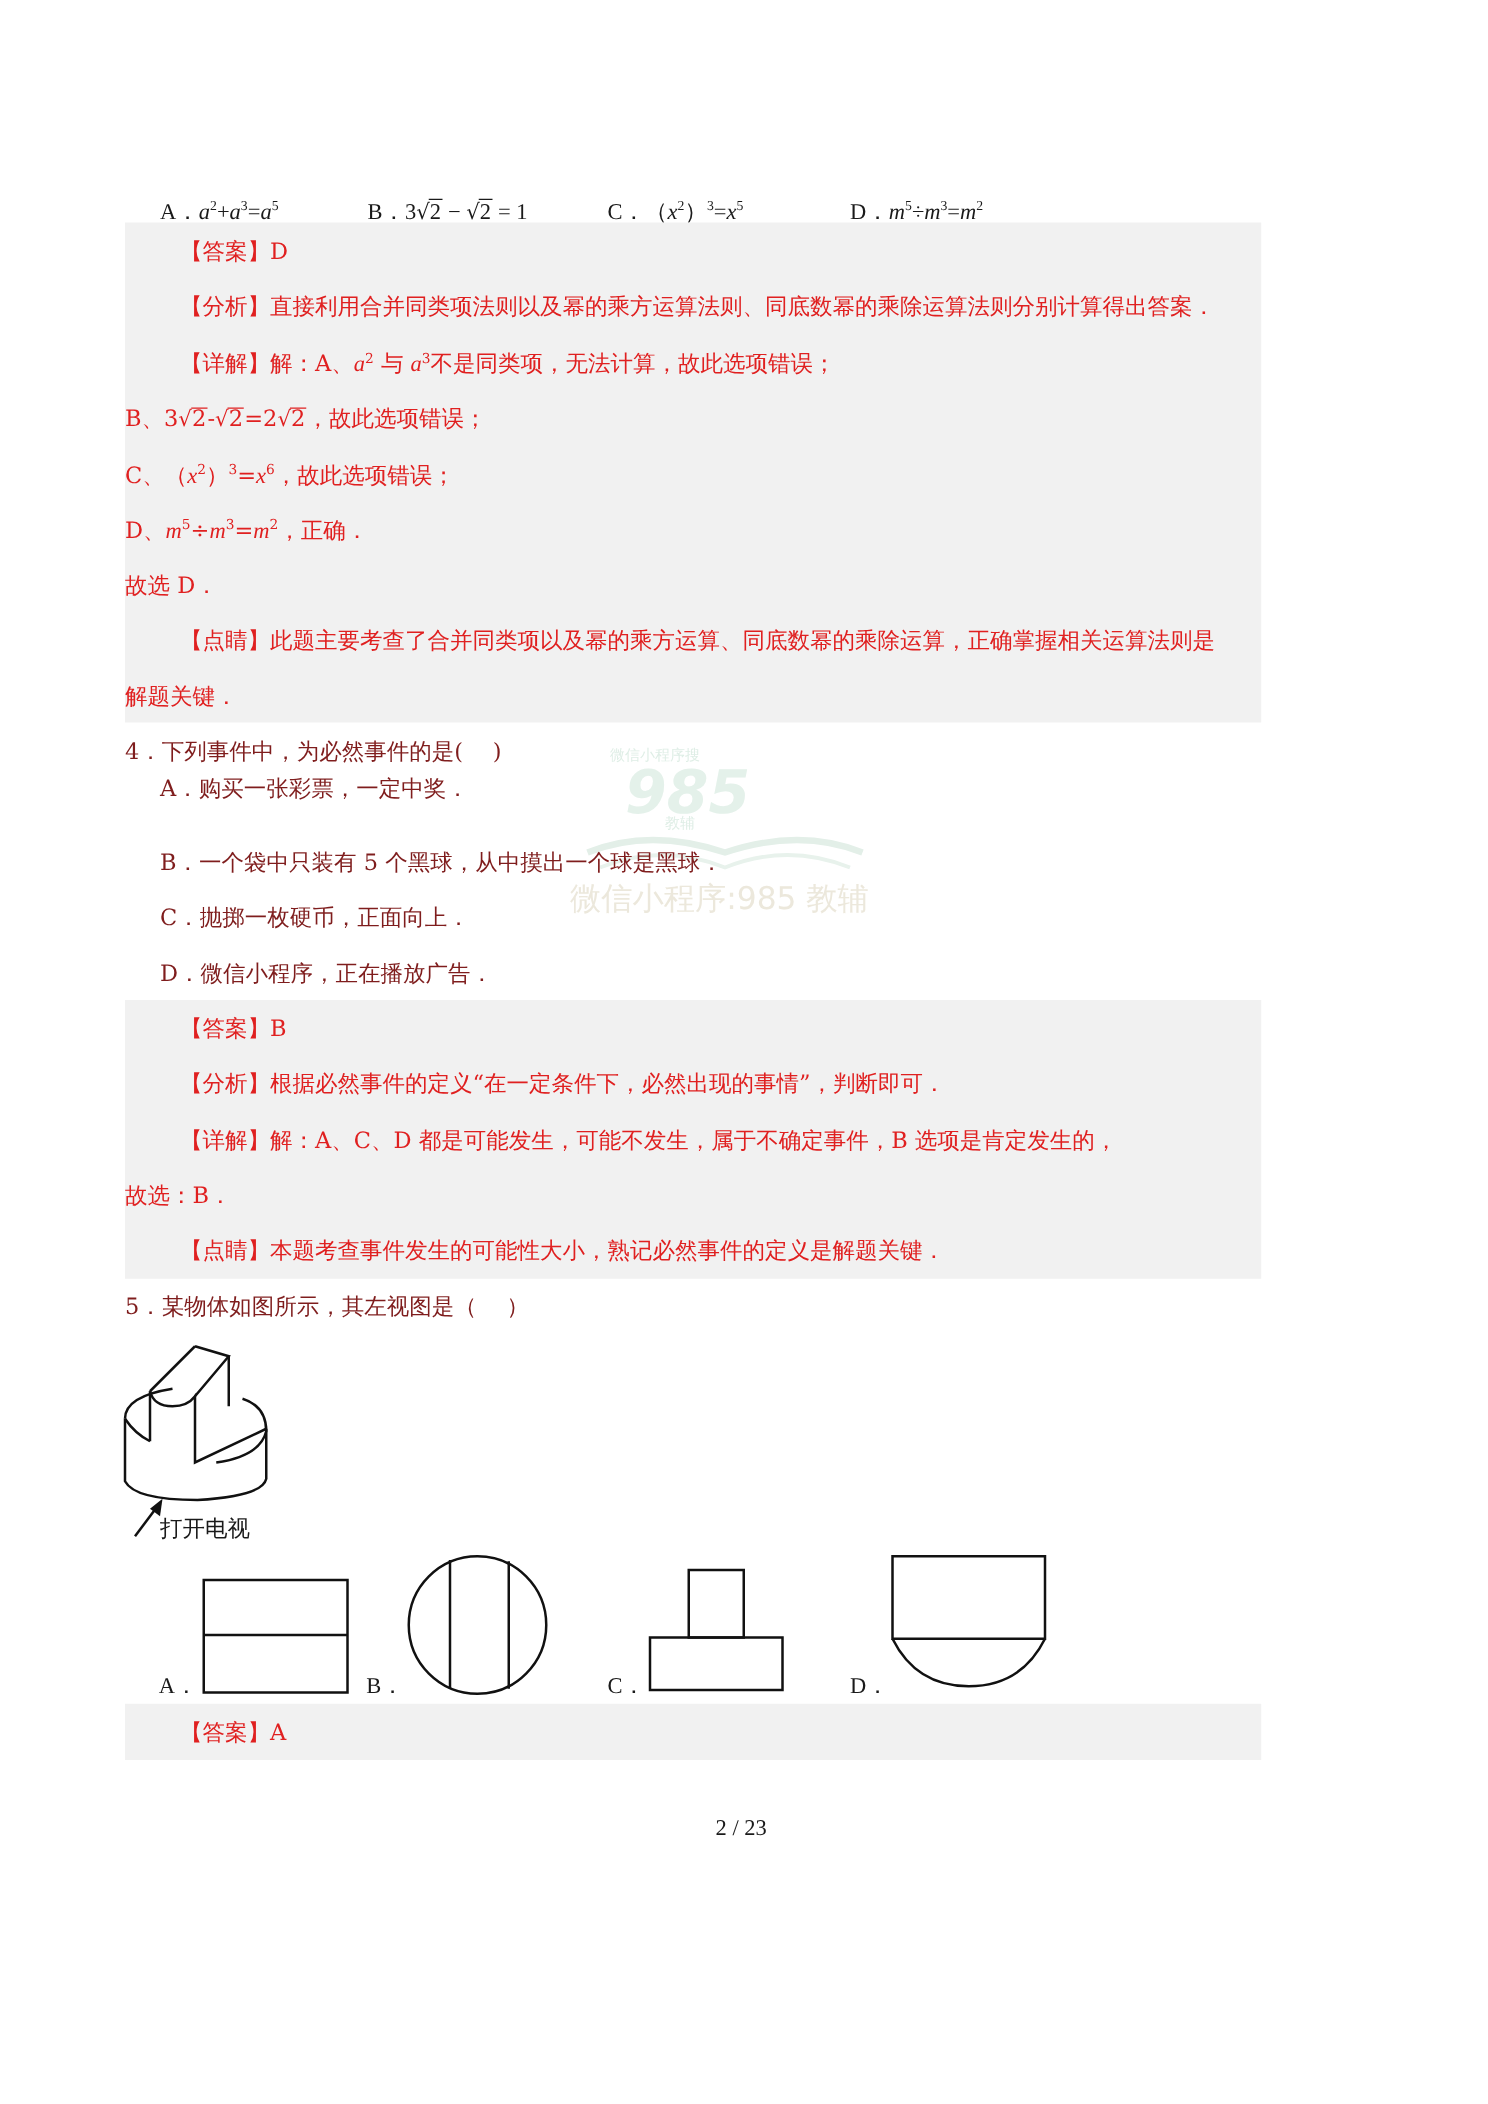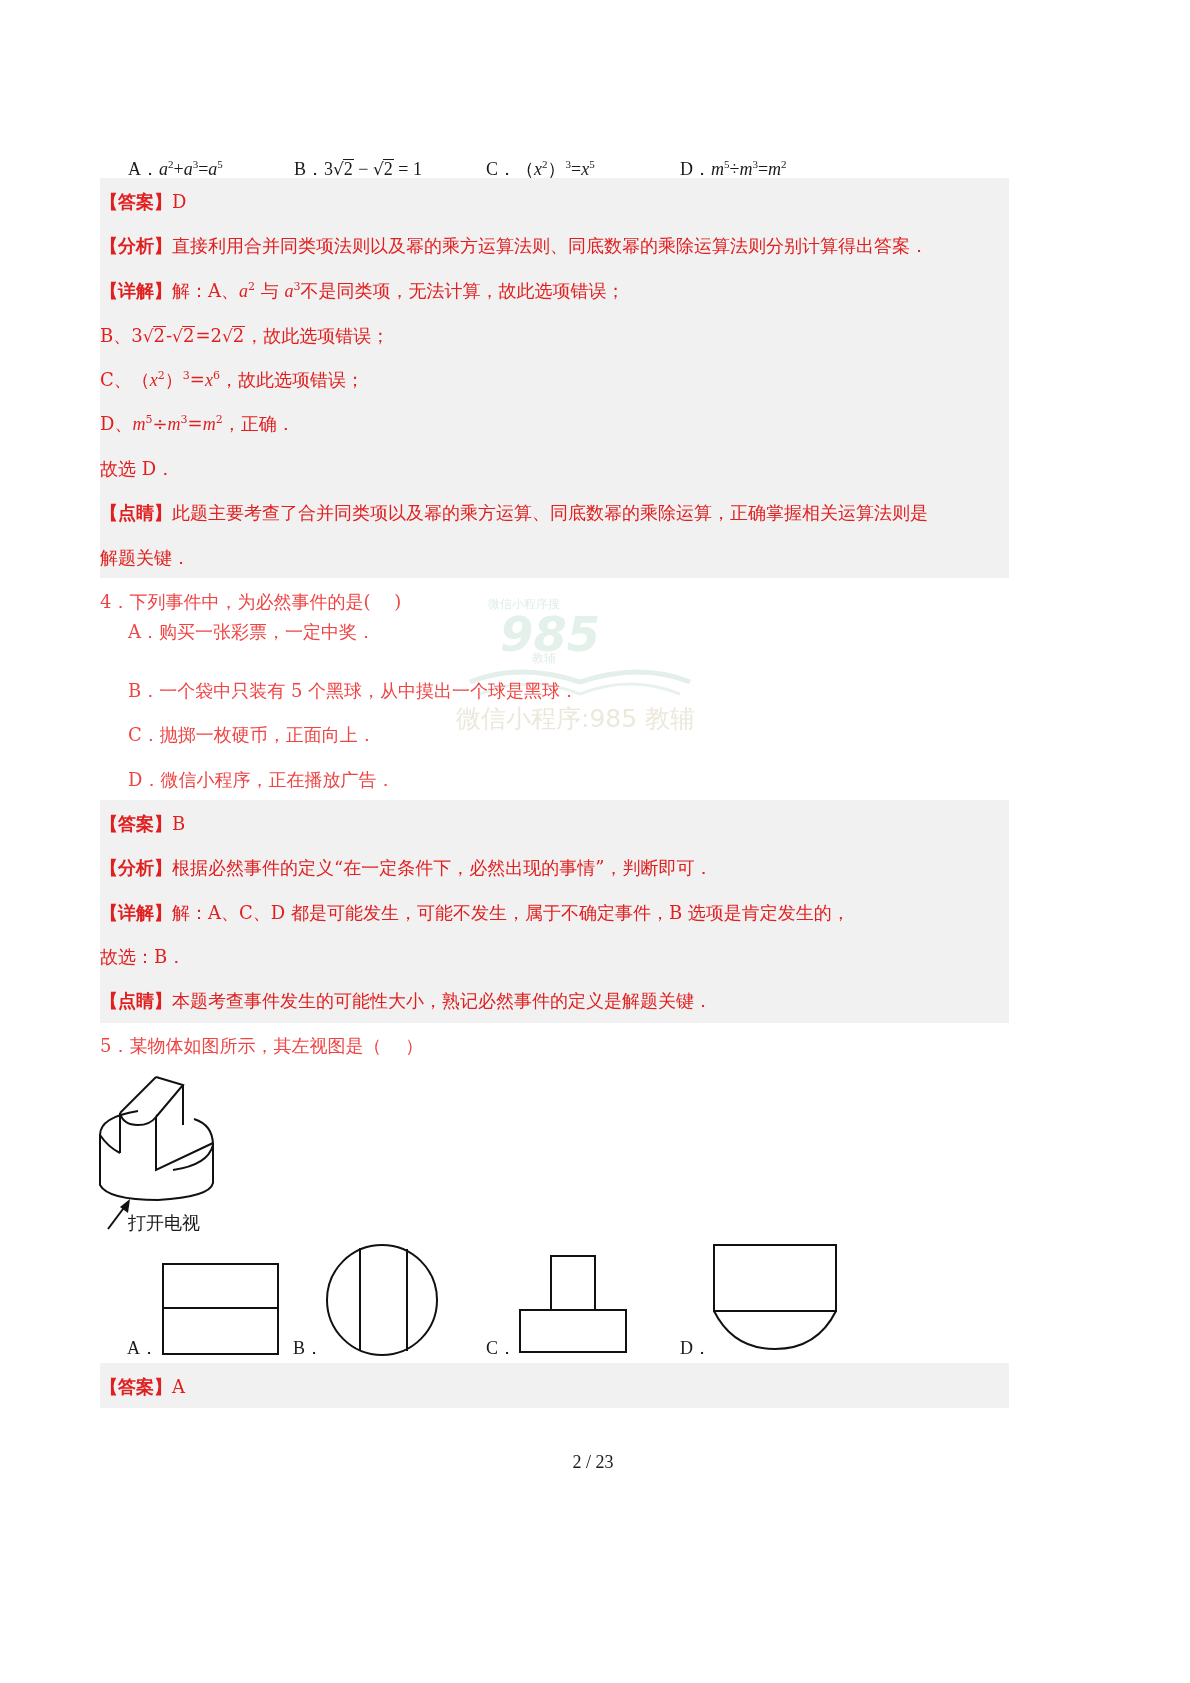--- a/index.html
+++ b/index.html
@@ -1,21 +1,21 @@
 <!DOCTYPE html>
 <html><head>
 <meta charset="utf-8">
 <style>
   html, body { margin: 0; padding: 0; background: #ffffff; }
   body { width: 1190px; height: 1683px; position: relative; overflow: hidden;
          font-family: "DejaVu Serif", "Liberation Serif", serif; color: #1a1a1a; }
   .line { position: absolute; left: 108px; font-size: 18px; line-height: 24px; white-space: nowrap; }
   .red { color: #e02020; }
-  .black { color: #ef4444; }
-  .bracket { color: #e02020; font-weight: bold; }
+  .black { color: #7f1d1d; }
+  .bracket { color: #e02020; font-weight: normal; padding-left: 44px; }
   .gray-box { position: absolute; left: 108px; width: 982px; background: #f1f1f1; }
   i.m { font-style: italic; font-family: "Liberation Serif", serif; }
   sup { font-size: 11px; vertical-align: 7px; line-height: 0; }
   .opt-row { position: absolute; top: 157px; font-size: 18px; line-height: 24px; font-family: "Liberation Serif", serif; }
   .sqrt { display: inline-block; border-top: 1.3px solid currentColor; padding: 0 1px; line-height: 18px; margin-left: -1px; }
   .sqrt-sign { font-family: "DejaVu Sans", sans-serif; font-size: 17px; }
   .page-num { position: absolute; left: 0; width: 1186px; top: 1566px; text-align: center; font-size: 18px; font-family: "Liberation Serif", serif; }
   .watermark { position: absolute; left: 480px; top: 640px; width: 240px; height: 150px; pointer-events: none; }
   .wm-text { position: absolute; color: #dfeee6; font-family: "DejaVu Sans", sans-serif; white-space: nowrap; }
   .fig-label { position: absolute; font-size: 18px; font-family: "Liberation Serif", serif; }

